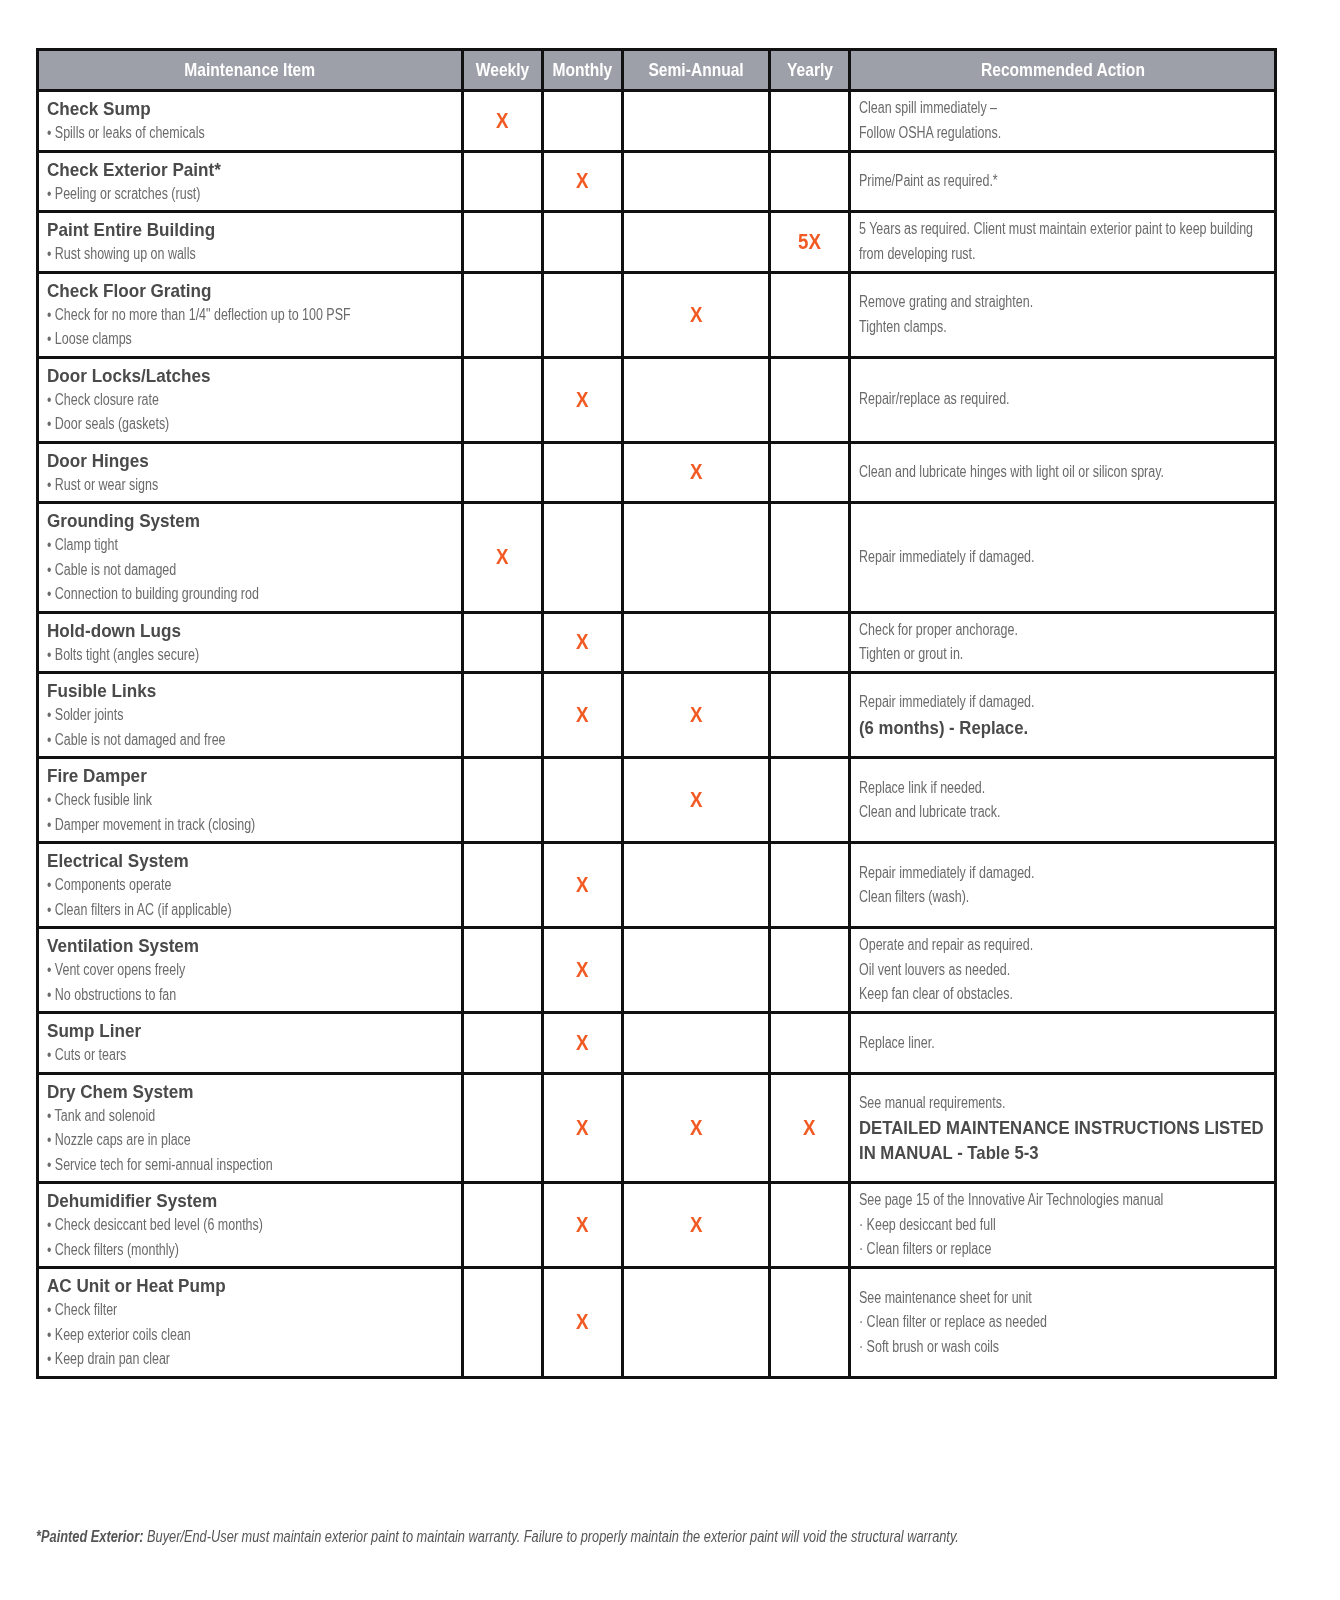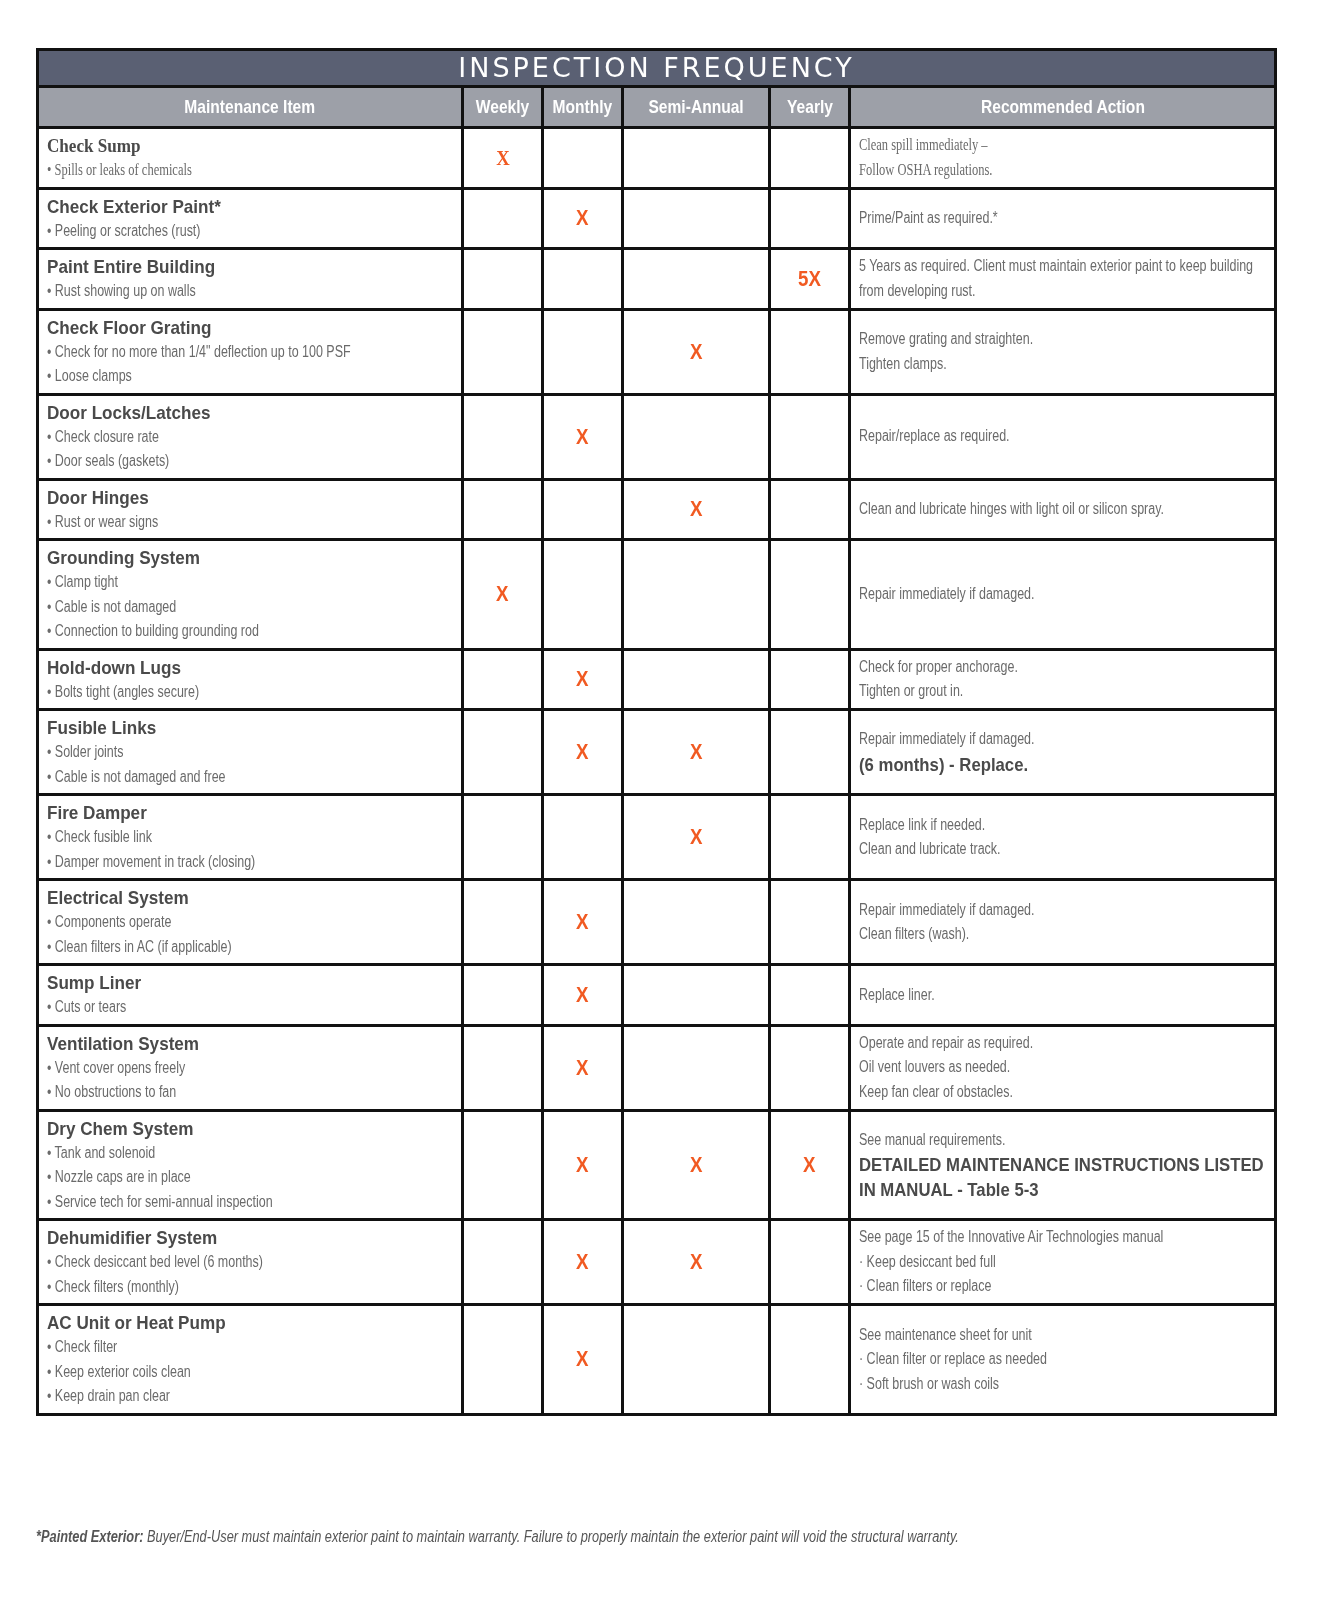--- a/index.html
+++ b/index.html
@@ -36,34 +36,31 @@
   <table>
     <colgroup>
       <col style="width:425px">
         <col style="width:80px">
         <col style="width:80px">
         <col style="width:147px">
         <col style="width:80px">
         <col style="width:426px">
     </colgroup>
     <thead>
-      <tr class="title-row">
-        <th colspan="6">INSPECTION FREQUENCY</th>
-      </tr>
       <tr class="head-row">
         <th><span>Maintenance Item</span></th>
         <th><span>Weekly</span></th>
         <th><span>Monthly</span></th>
         <th><span>Semi-Annual</span></th>
         <th><span>Yearly</span></th>
         <th><span>Recommended Action</span></th>
       </tr>
     </thead>
     <tbody id="rows">
-        <tr style="height: 57px; font-family: Liberation Serif, serif;">
+        <tr style="height: 57px;">
           <td class="item">
             <div class="item-title">Check Sump</div>
             <div class="item-bullet"><span>• </span><span>Spills or leaks of chemicals</span></div>
           </td>
           <td class="mark"><span style="color: rgb(241, 90, 34);">X</span></td>
           <td class="mark"><span style="color: rgb(241, 90, 34);"></span></td>
           <td class="mark"><span style="color: rgb(241, 90, 34);"></span></td>
           <td class="mark"><span style="color: rgb(241, 90, 34);"></span></td>
           <td class="action">
             <div class="action-line">Clean spill immediately –</div>
@@ -206,47 +203,47 @@
           </td>
           <td class="mark"><span style="color: rgb(241, 90, 34);"></span></td>
           <td class="mark"><span style="color: rgb(241, 90, 34);">X</span></td>
           <td class="mark"><span style="color: rgb(241, 90, 34);"></span></td>
           <td class="mark"><span style="color: rgb(241, 90, 34);"></span></td>
           <td class="action">
             <div class="action-line">Repair immediately if damaged.</div>
             <div class="action-line">Clean filters (wash).</div>
           </td>
         </tr>
-        <tr style="height: 57px;">
-          <td class="item">
-            <div class="item-title">Sump Liner</div>
-            <div class="item-bullet"><span>• </span><span>Cuts or tears</span></div>
-          </td>
-          <td class="mark"><span style="color: rgb(241, 90, 34);"></span></td>
-          <td class="mark"><span style="color: rgb(241, 90, 34);">X</span></td>
-          <td class="mark"><span style="color: rgb(241, 90, 34);"></span></td>
-          <td class="mark"><span style="color: rgb(241, 90, 34);"></span></td>
-          <td class="action">
-            <div class="action-line">Replace liner.</div>
-          </td>
-        </tr>
         <tr style="height: 81px;">
           <td class="item">
             <div class="item-title">Ventilation System</div>
             <div class="item-bullet"><span>• </span><span>Vent cover opens freely</span></div>
             <div class="item-bullet"><span>• </span><span>No obstructions to fan</span></div>
           </td>
           <td class="mark"><span style="color: rgb(241, 90, 34);"></span></td>
           <td class="mark"><span style="color: rgb(241, 90, 34);">X</span></td>
           <td class="mark"><span style="color: rgb(241, 90, 34);"></span></td>
           <td class="mark"><span style="color: rgb(241, 90, 34);"></span></td>
           <td class="action">
             <div class="action-line">Operate and repair as required.</div>
             <div class="action-line">Oil vent louvers as needed.</div>
             <div class="action-line">Keep fan clear of obstacles.</div>
+          </td>
+        </tr>
+        <tr style="height: 57px;">
+          <td class="item">
+            <div class="item-title">Sump Liner</div>
+            <div class="item-bullet"><span>• </span><span>Cuts or tears</span></div>
+          </td>
+          <td class="mark"><span style="color: rgb(241, 90, 34);"></span></td>
+          <td class="mark"><span style="color: rgb(241, 90, 34);">X</span></td>
+          <td class="mark"><span style="color: rgb(241, 90, 34);"></span></td>
+          <td class="mark"><span style="color: rgb(241, 90, 34);"></span></td>
+          <td class="action">
+            <div class="action-line">Replace liner.</div>
           </td>
         </tr>
         <tr style="height: 105px;">
           <td class="item">
             <div class="item-title">Dry Chem System</div>
             <div class="item-bullet"><span>• </span><span>Tank and solenoid</span></div>
             <div class="item-bullet"><span>• </span><span>Nozzle caps are in place</span></div>
             <div class="item-bullet"><span>• </span><span>Service tech for semi-annual inspection</span></div>
           </td>
           <td class="mark"><span style="color: rgb(241, 90, 34);"></span></td>

